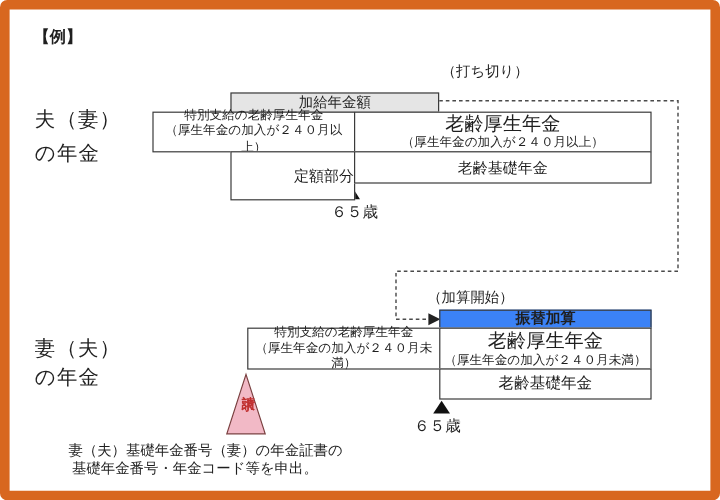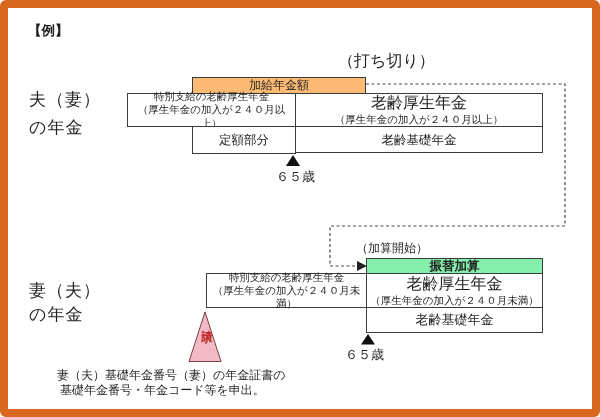--- a/index.html
+++ b/index.html
@@ -12,27 +12,27 @@
   .txt{position:absolute;white-space:nowrap;z-index:5;}
   .bx{
     position:absolute;box-sizing:border-box;border:1px solid #3b3b3b;background:#fff;
     display:flex;flex-direction:column;align-items:center;justify-content:center;
     text-align:center;line-height:1.25;z-index:4;
   }
   .example{left:28px;top:22px;font-size:13.5px;font-weight:600;}
   .sidelabel{font-size:17px;letter-spacing:1px;}
   #husband-l1{left:29px;top:88px;}  #husband-l2{left:29px;top:116px;}
   #wife-l1{left:29px;top:279px;}    #wife-l2{left:29px;top:303px;}
-  #cutoff-note{left:338px;top:51px;font-size:16px;}
+  #cutoff-note{left:368px;top:51px;font-size:12px;}
   #start-note{left:356px;top:240px;font-size:12px;}
   #mid-note{left:304px;top:203px;font-size:11.5px;}
   #kakyuu-box{left:192px;top:77px;width:174px;height:17px;font-size:12px;}
   #tokubetsu-top-box{left:127px;top:93px;width:169px;height:34px;font-size:10.5px;}
   #rousei-top-box{left:295px;top:93px;width:248px;height:34px;font-size:10.5px;}
-  #teigaku-box{left:192px;top:126px;width:104px;height:28px;font-size:12.5px;}
+  #teigaku-box{left:192px;top:126px;width:104px;height:41px;font-size:12.5px;align-items:flex-end;}
   #kiso-top-box{left:295px;top:126px;width:248px;height:27px;font-size:12.5px;}
   #furikae-box{left:366px;top:258px;width:177px;height:16px;font-size:12.5px;font-weight:bold;}
   #tokubetsu-bot-box{left:206px;top:273px;width:161px;height:35px;font-size:10.5px;}
   #rousei-bot-box{left:366px;top:273px;width:177px;height:35px;font-size:10.5px;}
   #kiso-bot-box{left:366px;top:307px;width:177px;height:26px;font-size:13px;}
   .l1{font-size:16px;}
   #age-top{left:276px;top:168px;font-size:13px;}
   #age-bot{left:345px;top:346px;font-size:13px;}
   #request-label{
     left:198px;top:321px;width:15px;height:40px;writing-mode:vertical-rl;
@@ -54,21 +54,21 @@
     <polygon points="205,312 189,361.5 221,361.5" stroke="#7a4040" stroke-width="1" fill="#F2B9C6"></polygon>
   </svg>
 
   <div class="txt example">【例】</div>
 
   <div class="txt sidelabel" id="husband-l1">夫（妻）</div>
   <div class="txt sidelabel" id="husband-l2">の年金</div>
 
   <div class="txt" id="cutoff-note">（打ち切り）</div>
 
-  <div class="bx" id="kakyuu-box" style="background-color: #fdba74;">
+  <div class="bx" id="kakyuu-box" style="background-color: #e5e5e5;">
     <span>加給年金額</span>
   </div>
 
   <div class="bx" id="tokubetsu-top-box">
     <span>特別支給の老齢厚生年金</span>
     <span>（厚生年金の加入が２４０月以上）</span>
   </div>
 
   <div class="bx" id="rousei-top-box">
     <span class="l1">老齢厚生年金</span>
@@ -83,21 +83,21 @@
     <span>老齢基礎年金</span>
   </div>
 
   <div class="txt" id="age-top">６５歳</div>
 
   <div class="txt sidelabel" id="wife-l1">妻（夫）</div>
 
   <div class="txt" id="start-note">（加算開始）</div>
   <div class="txt sidelabel" id="wife-l2">の年金</div>
 
-  <div class="bx" id="furikae-box" style="background-color: #86efac;">
+  <div class="bx" id="furikae-box" style="background-color: #3b82f6; font-family: Liberation Serif, serif;">
     <span>振替加算</span>
   </div>
 
   <div class="bx" id="tokubetsu-bot-box">
     <span>特別支給の老齢厚生年金</span>
     <span>（厚生年金の加入が２４０月未満）</span>
   </div>
 
   <div class="bx" id="rousei-bot-box">
     <span class="l1">老齢厚生年金</span>

